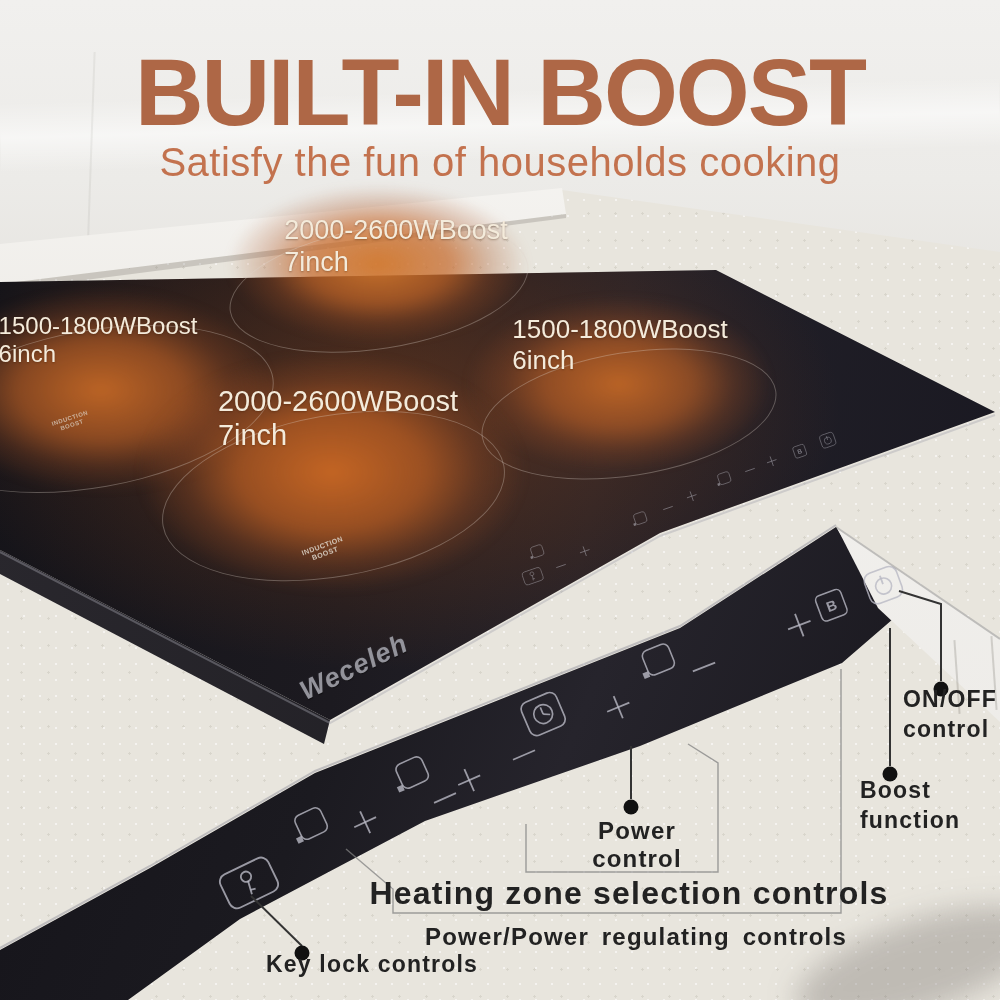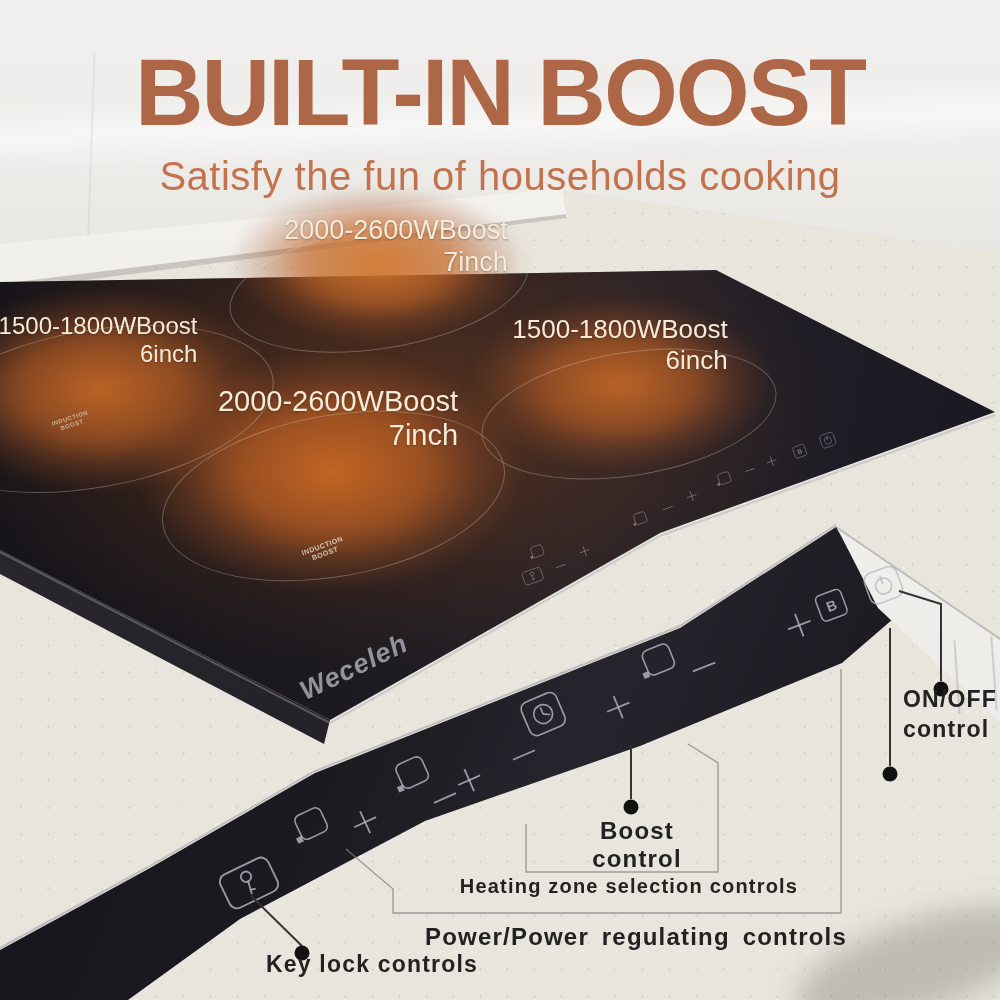--- a/index.html
+++ b/index.html
@@ -48,21 +48,21 @@
   .glow{border-radius:50%;filter:blur(5px);}
   .g-top{left:228px;top:185px;width:300px;height:158px;background:radial-gradient(closest-side,rgba(208,118,44,.95),rgba(196,102,40,.7) 48%,rgba(170,85,38,.3) 74%,rgba(170,85,38,0));}
   .g-left{left:-72px;top:288px;width:346px;height:204px;background:radial-gradient(closest-side,rgba(200,106,38,.92),rgba(188,96,38,.66) 48%,rgba(165,82,38,.28) 75%,rgba(165,82,38,0));}
   .g-right{left:466px;top:296px;width:306px;height:176px;background:radial-gradient(closest-side,rgba(200,106,38,.9),rgba(188,96,38,.64) 48%,rgba(165,82,38,.28) 75%,rgba(165,82,38,0));}
   .g-center{left:138px;top:352px;width:388px;height:240px;background:radial-gradient(closest-side,rgba(202,104,36,.95),rgba(190,96,36,.7) 48%,rgba(168,84,38,.3) 75%,rgba(168,84,38,0));}
   .ring{border:1px solid rgba(225,215,205,.32);border-radius:50%;}
   .r-top{left:228px;top:227px;width:300px;height:120px;transform:rotate(-9deg);}
   .r-left{left:-90px;top:330px;width:364px;height:156px;transform:rotate(-10deg);}
   .r-right{left:480px;top:352px;width:296px;height:122px;transform:rotate(-9deg);}
   .r-center{left:160px;top:415px;width:345px;height:160px;transform:rotate(-10deg);}
-  .burner-label{color:#f4ebdb;text-align:right;transform:translateX(-50%);line-height:1.18;text-shadow:0 1px 2px rgba(60,30,10,.35);}
+  .burner-label{color:#f4ebdb;text-align:left;transform:translateX(-50%);line-height:1.18;text-shadow:0 1px 2px rgba(60,30,10,.35);}
   .bl-top{left:396px;top:215px;font-size:27px;}
   .bl-left{left:98px;top:312px;font-size:24px;}
   .bl-right{left:620px;top:314px;font-size:26px;}
   .bl-center{left:338px;top:384px;font-size:29px;}
   .surface-mark{color:rgba(225,218,208,.85);font-size:7px;font-weight:bold;line-height:1.1;text-align:center;letter-spacing:.5px;}
   .sm-1{left:302px;top:542px;transform:rotate(-20deg);}
   .sm-2{left:52px;top:415px;transform:rotate(-18deg);font-size:6px;opacity:.8;}
   .brand{
     color:#93939b;font-weight:bold;font-style:italic;font-size:27px;letter-spacing:1px;
     left:296px;top:652px;transform:rotate(-26deg);text-shadow:0 1px 1px rgba(0,0,0,.6),0 0 2px rgba(255,255,255,.12);
@@ -79,28 +79,28 @@
   }
   .cab-seam{width:2px;background:rgba(95,90,82,.22);}
   .shadow-blob{border-radius:50%;filter:blur(14px);background:rgba(95,90,85,.30);}
   
   .title{
     left:50%;top:38px;transform:translateX(-50%);
     color:#ae6746;font-size:95px;font-weight:800;letter-spacing:-2px;white-space:nowrap;
   }
   .subtitle{
     left:50%;top:140px;transform:translateX(-50%);
-    color:#c3724e;font-size:40px;font-weight:400;white-space:nowrap;letter-spacing:.5px;margin-top:14px;
+    color:#c3724e;font-size:40px;font-weight:400;white-space:nowrap;letter-spacing:.5px;
   }
   
   .anno{color:#222;font-weight:bold;letter-spacing:1.2px;}
   .a-onoff{left:903px;top:684px;width:115px;font-size:23px;line-height:30px;}
   .a-boost{left:860px;top:775px;width:135px;font-size:23px;line-height:30px;}
   .a-timer{left:637px;top:817px;width:130px;transform:translateX(-50%);text-align:center;font-size:24px;line-height:28px;}
-  .a-heating{left:629px;top:875px;transform:translateX(-50%);white-space:nowrap;font-size:20px;text-align:right;}
+  .a-heating{left:629px;top:875px;transform:translateX(-50%);white-space:nowrap;font-size:32px;text-align:right;}
   .a-power{left:636px;top:923px;transform:translateX(-50%);white-space:nowrap;font-size:24px;word-spacing:5px;}
   .a-keylock{left:372px;top:951px;transform:translateX(-50%);white-space:nowrap;font-size:23px;}
   svg.overlay{left:0;top:0;pointer-events:none;}
   .icon-wrap{position:absolute;transform-origin:center;}
 </style>
 </head>
 <body>
 
 <div class="scene">
 
@@ -284,20 +284,21 @@
     <circle cx="631" cy="807" r="7.5" fill="#111"></circle>
 
     <line x1="251" y1="896" x2="302" y2="946" stroke="#333" stroke-width="2"></line>
     <circle cx="302" cy="953" r="7.5" fill="#111"></circle>
 
     <polyline points="688,744 718,763 718,872 526,872 526,824" fill="none" stroke="rgba(130,130,130,.75)" stroke-width="1.4"></polyline>
     <polyline points="346,849 393,889 393,913 841,913 841,669" fill="none" stroke="rgba(130,130,130,.75)" stroke-width="1.4"></polyline>
   </svg>
 
   <div class="abs anno a-onoff">ON/OFF control</div>
-  <div class="abs anno a-timer">Boost control</div>
+  <div class="abs anno a-boost">Boost function</div>
+  <div class="abs anno a-timer">Power control</div>
   <div class="abs anno a-heating">Heating zone selection controls</div>
   <div class="abs anno a-power">Power/Power  regulating  controls</div>
   <div class="abs anno a-keylock">Key lock controls</div>
 
   <div class="abs title">BUILT-IN BOOST</div>
   <div class="abs subtitle">Satisfy the fun of households cooking</div>
 </div>
 
 </body></html>

